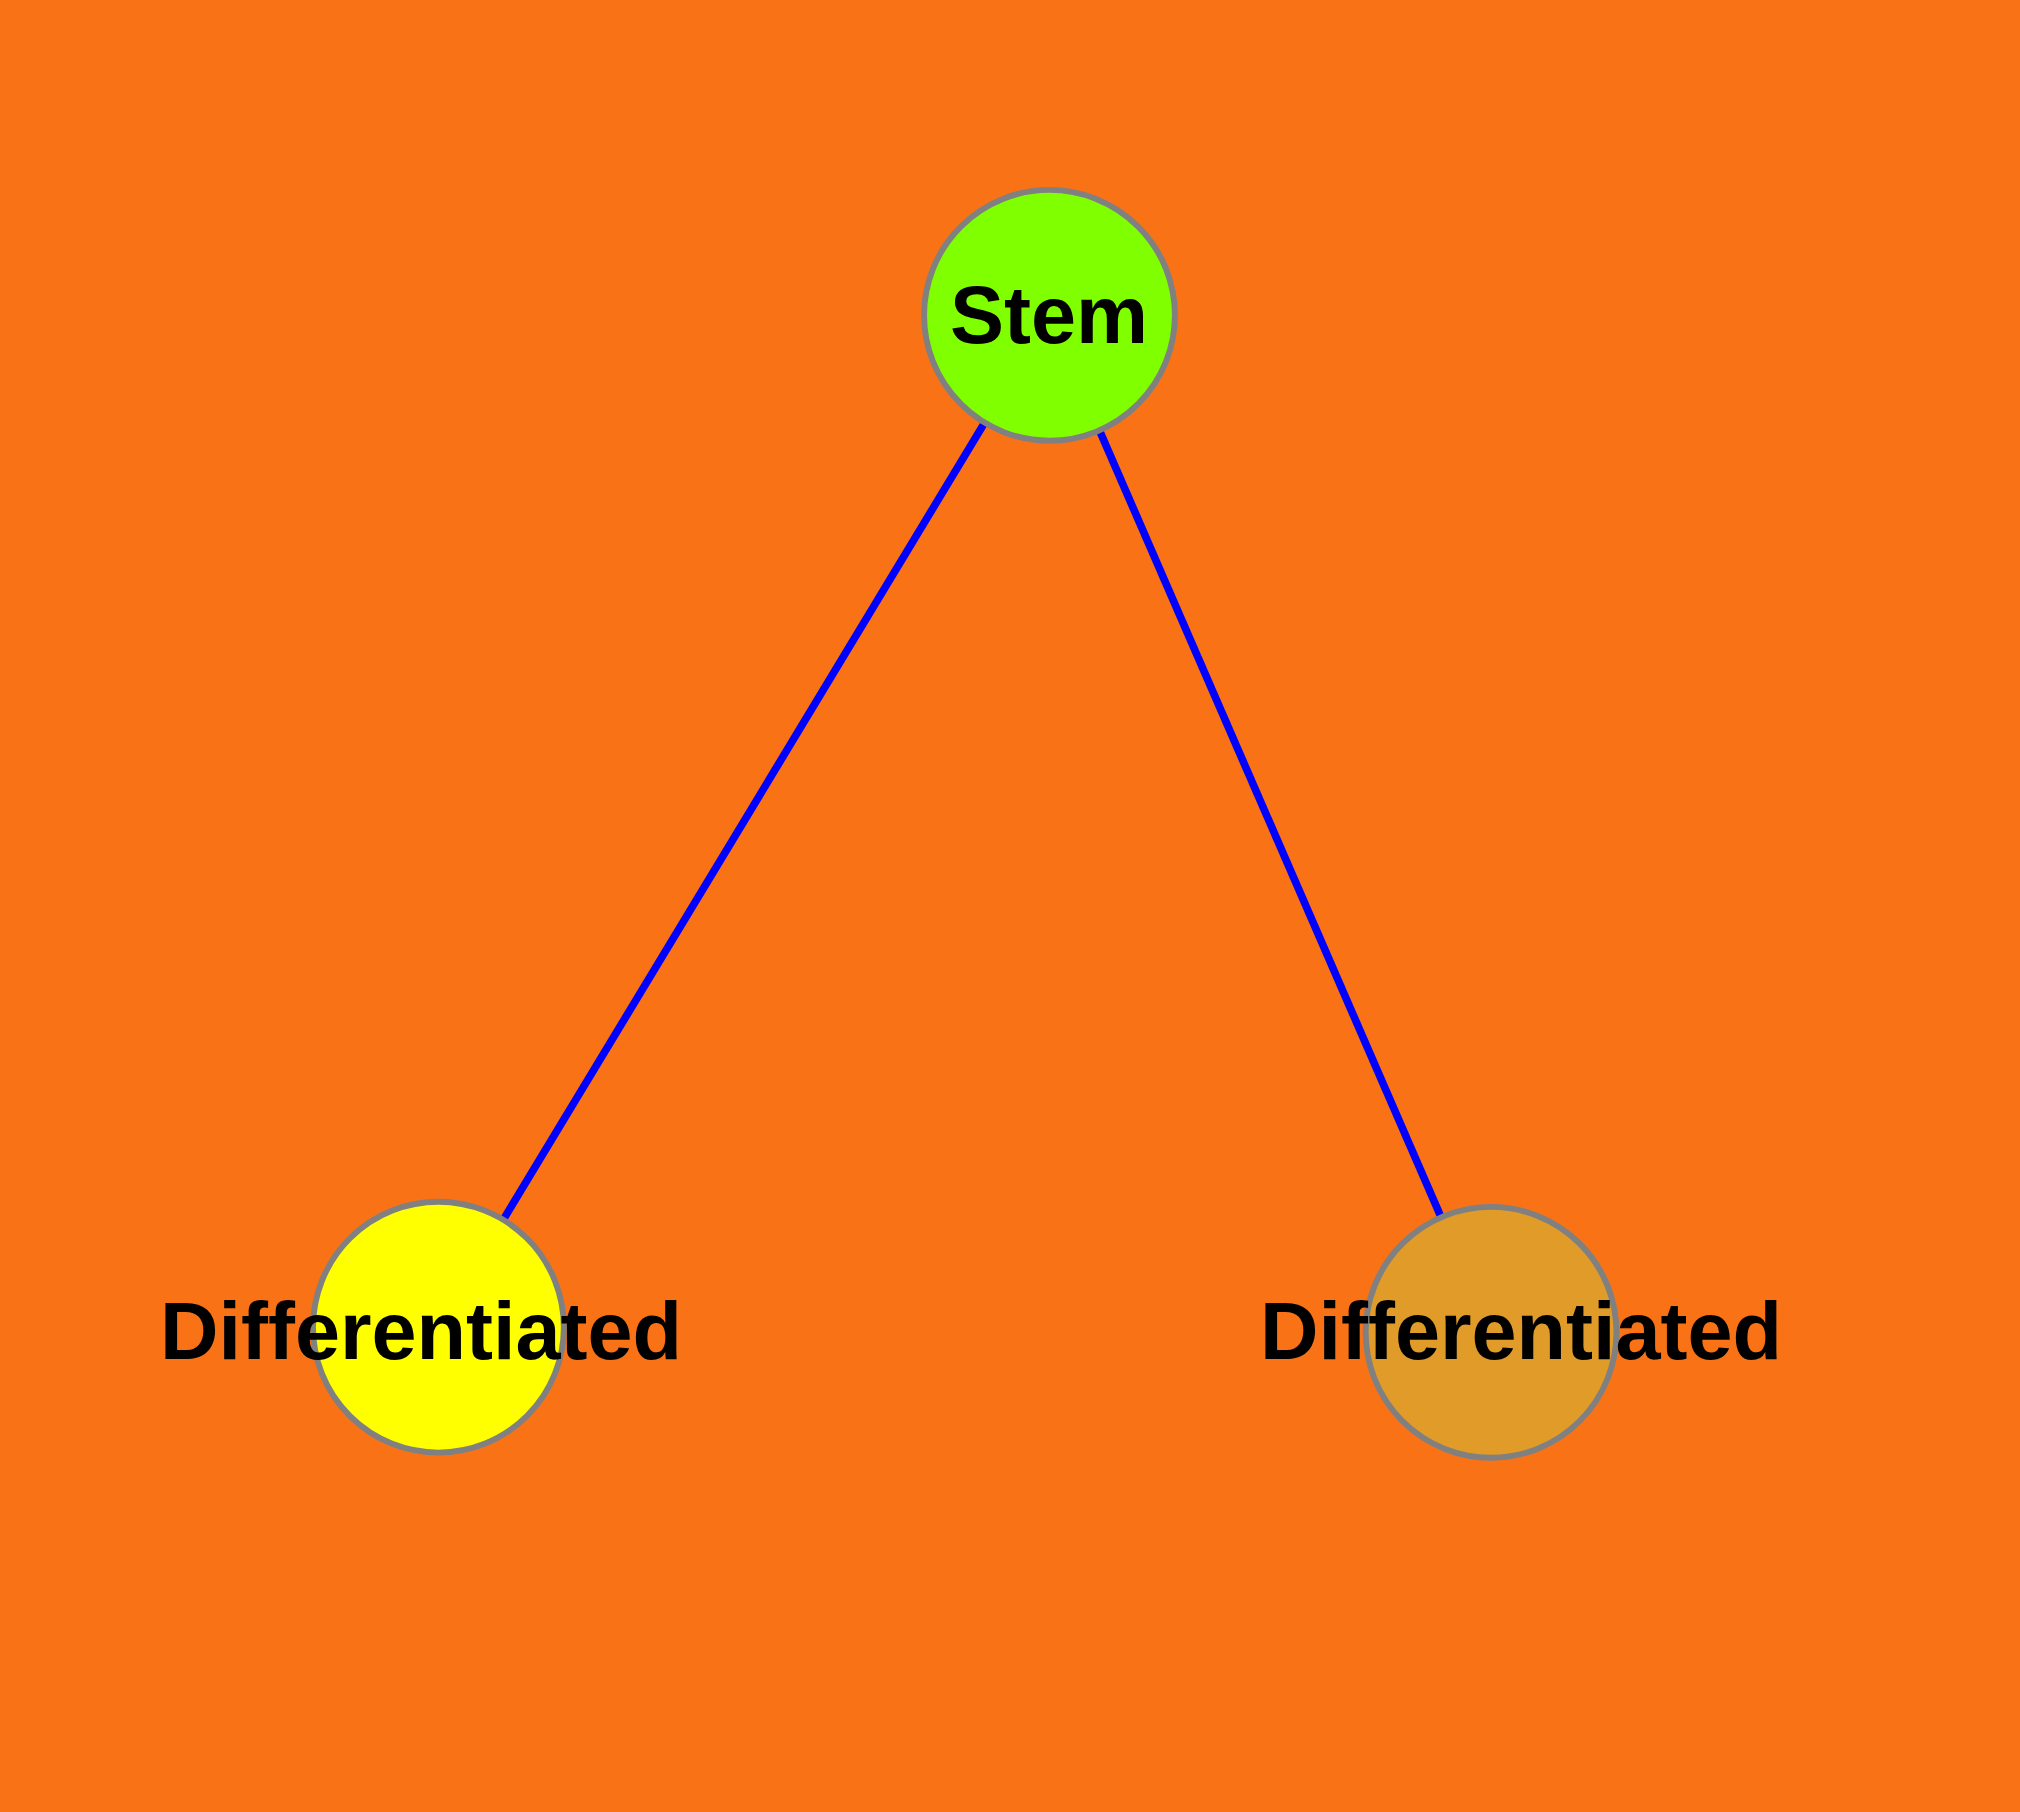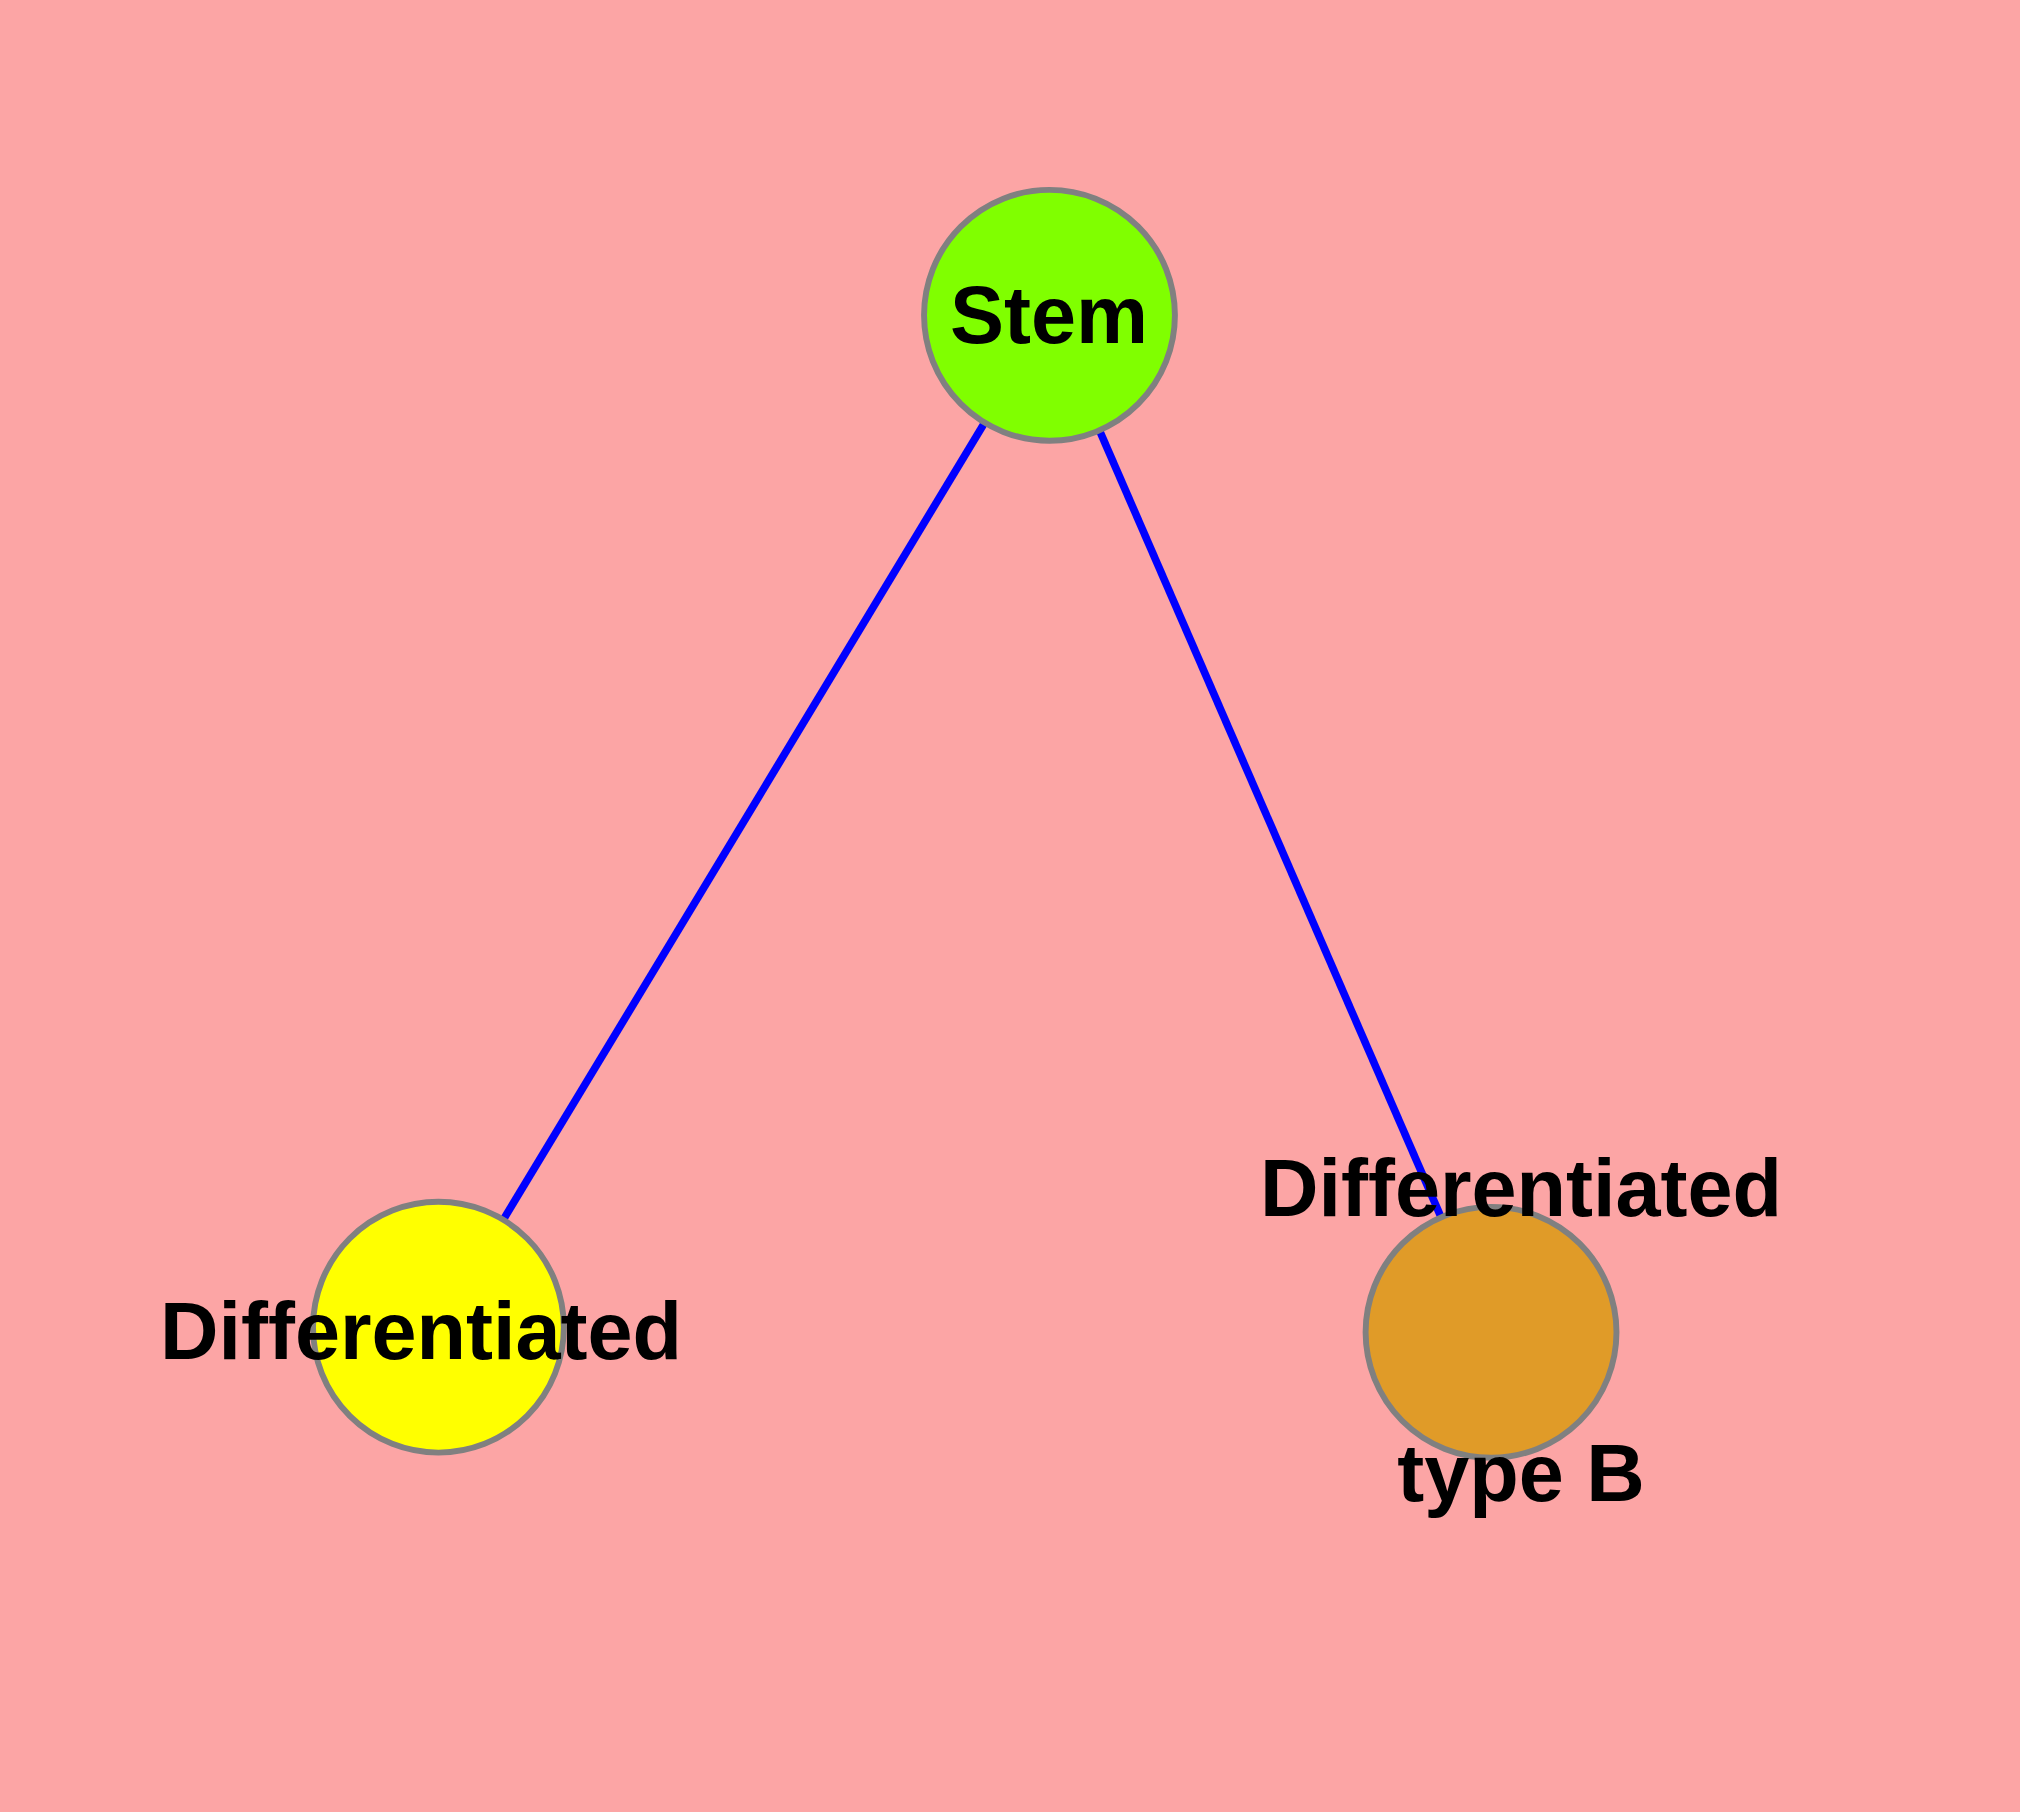--- a/index.html
+++ b/index.html
@@ -5,21 +5,21 @@
   html, body {
     margin: 0;
     padding: 0;
     background: #ffffff;
   }
   #canvas {
     position: relative;
     width: 2021px;
     height: 1812px;
     overflow: hidden;
-    background: #fca5a5;
+    background: #f97316;
     font-family: "Liberation Sans", sans-serif;
   }
   #graph-svg {
     position: absolute;
     top: 0;
     left: 0;
     width: 2021px;
     height: 1812px;
     display: block;
   }
@@ -57,17 +57,16 @@
   <div class="node-label" style="left:1049px; top:315px;">
     <div>Stem</div>
   </div>
 
   <div class="node-label" style="left:421px; top:1331px;">
     <div>Differentiated</div>
   </div>
 
   <div class="node-label" style="left:1521px; top:1331px;">
     <div>Differentiated</div>
-    <div>type B</div>
   </div>
 
 </div>
 
 
 </body></html>

